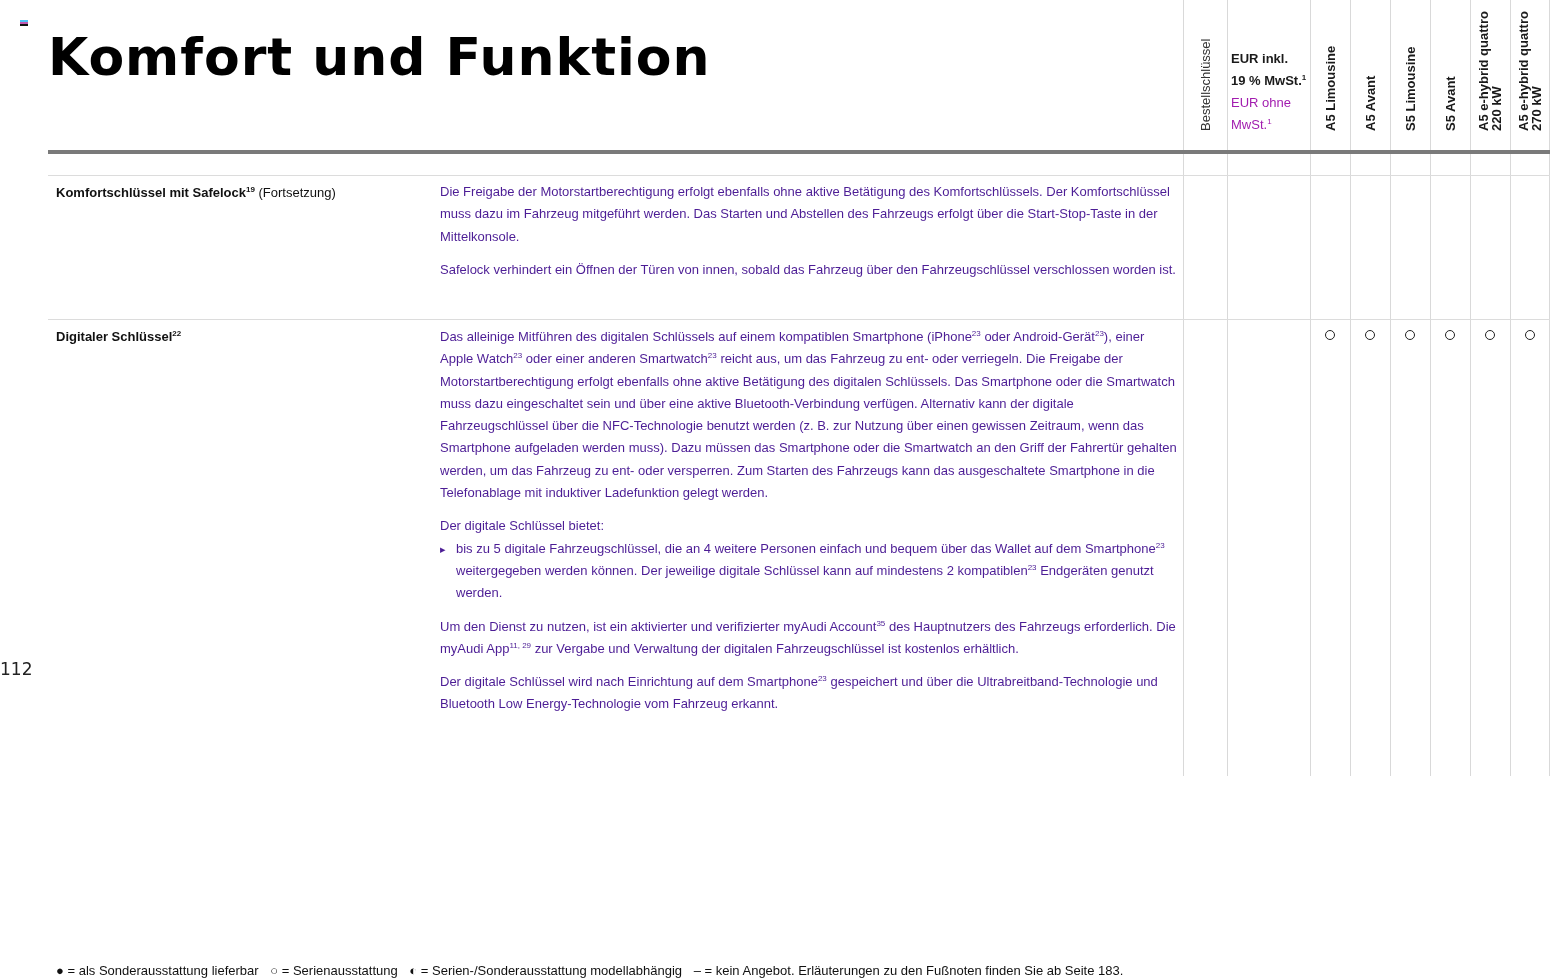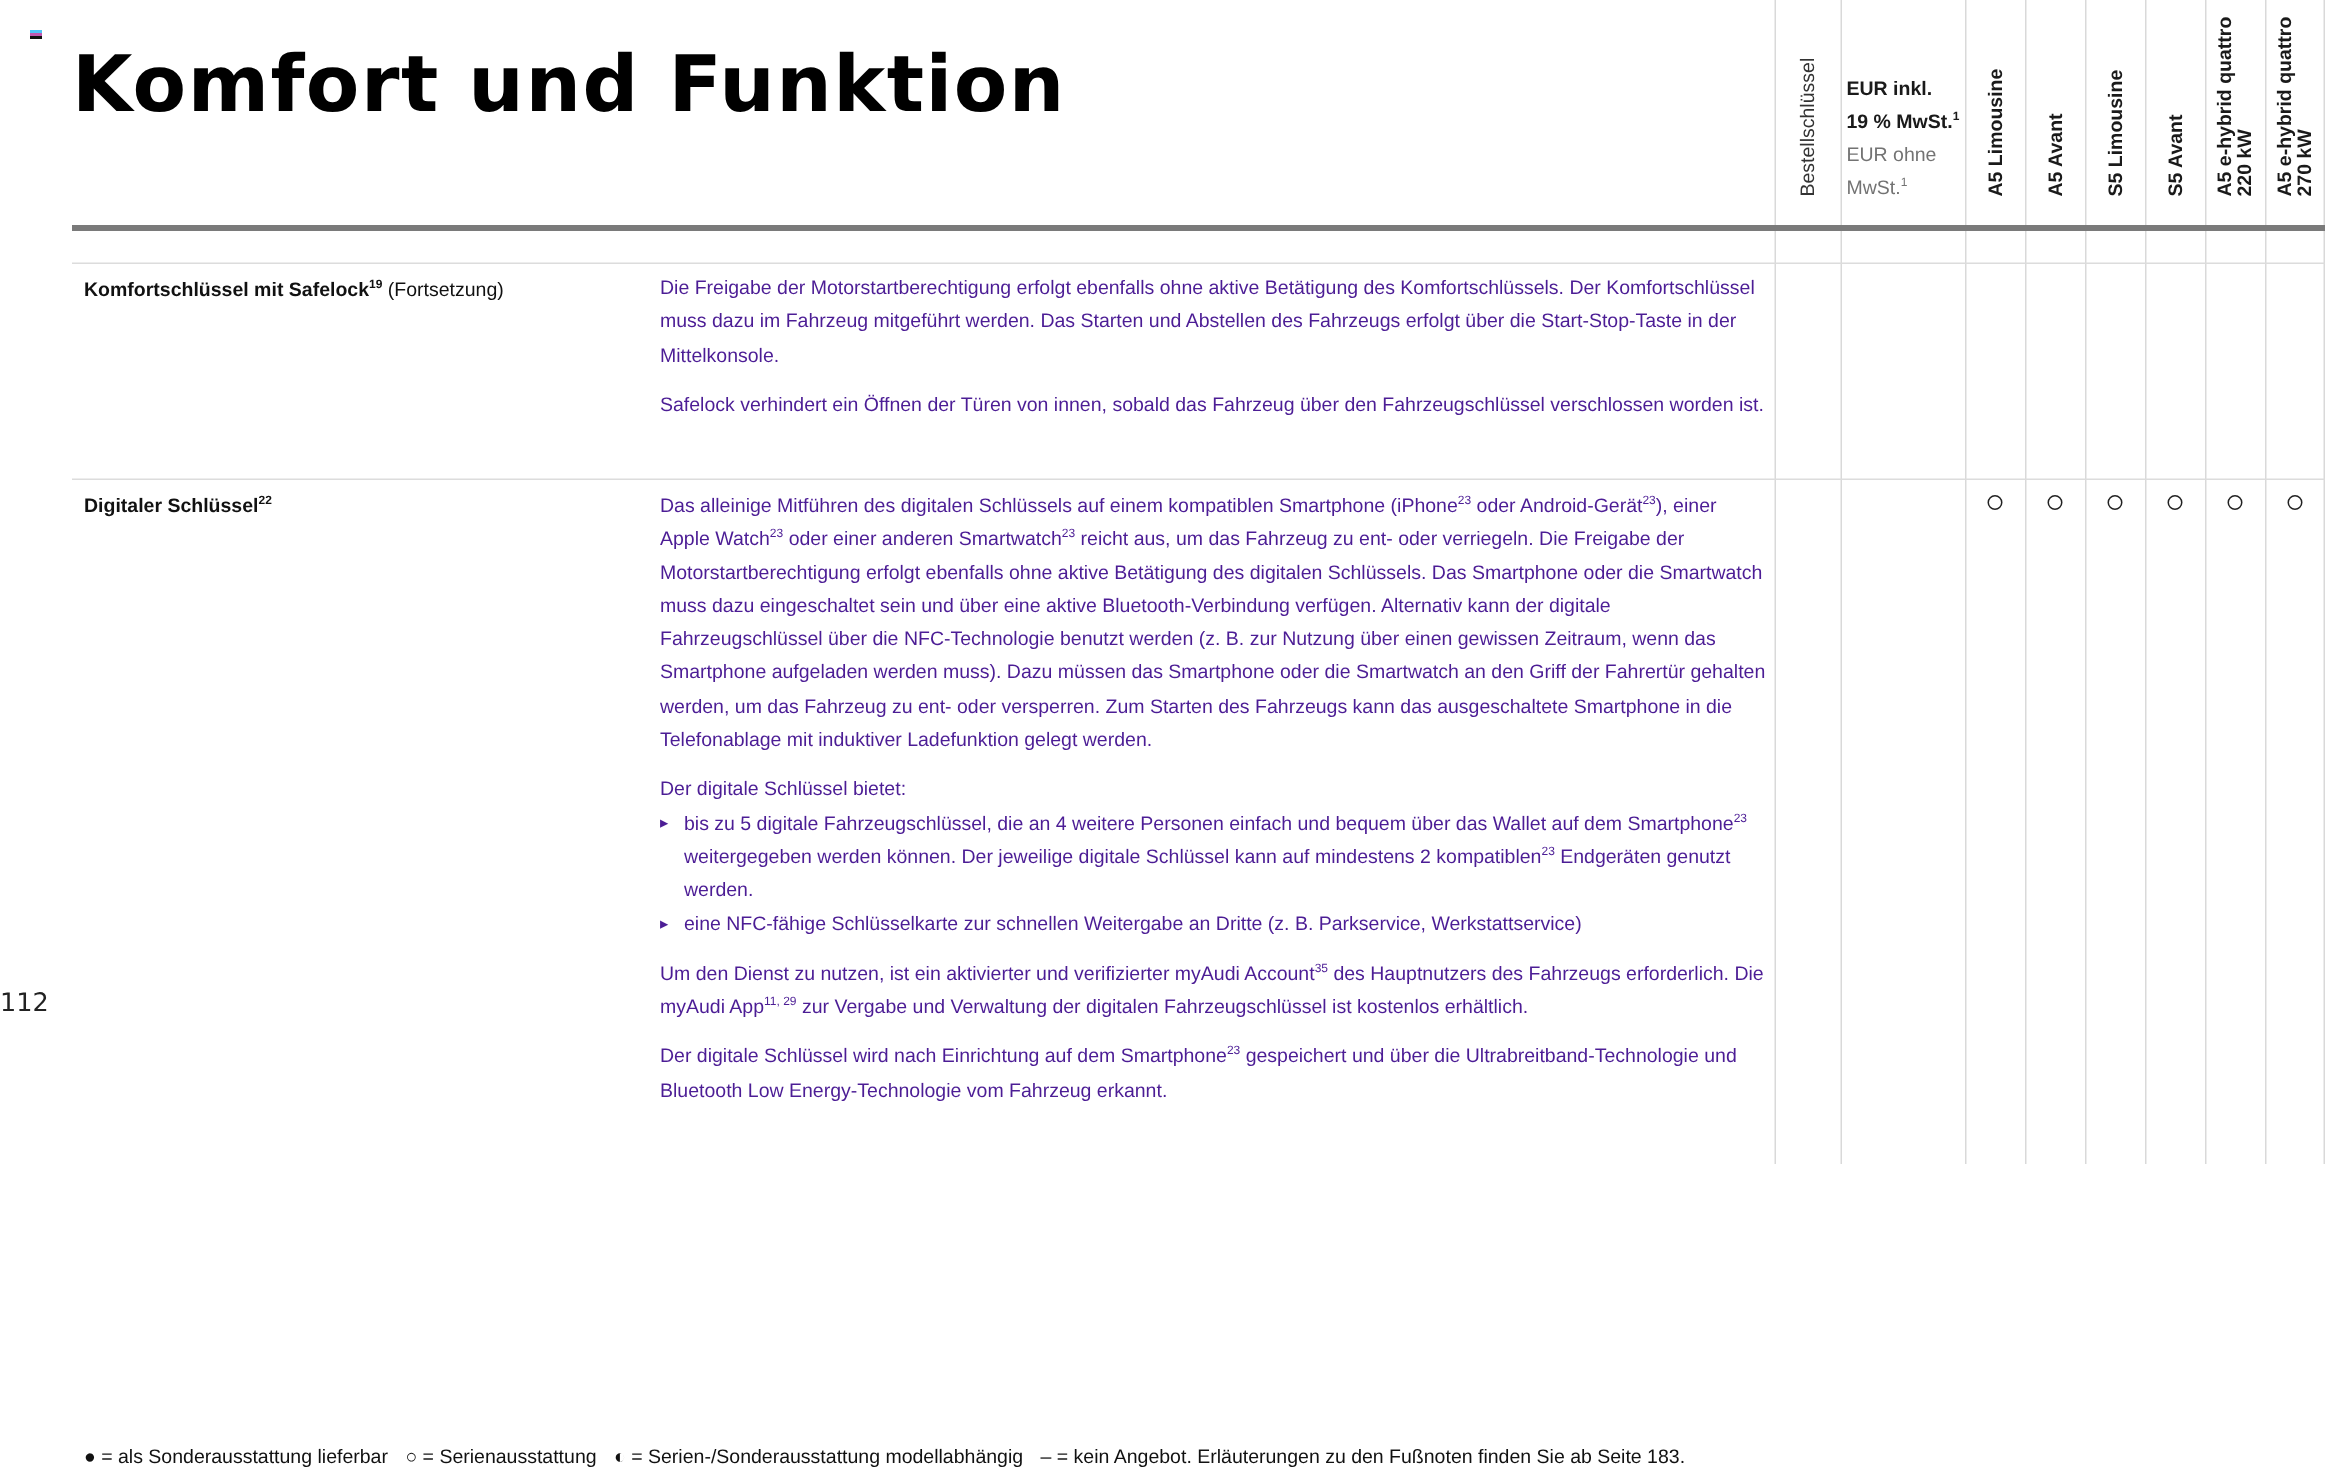--- a/index.html
+++ b/index.html
@@ -16,21 +16,21 @@
   .col-lines { position:absolute; top:0; left:0; width:1550px; height:776px; pointer-events:none; }
   .vline { position:absolute; top:0; width:1px; background:#d9d9d9; }
   .hdr-cell { position:absolute; top:0; height:150px; }
   .vtext { position:absolute; bottom:6px; left:50%; transform-origin:0 0;
            transform:rotate(-90deg) translateY(-50%); white-space:nowrap;
            font-size:13px; line-height:13px; }
   .vtext.bold { font-weight:bold; }
   .vtext.reg { font-weight:normal; color:#333; }
   .price-hdr { position:absolute; left:1231px; top:48px; font-size:13px; line-height:22px; }
   .price-hdr .b { font-weight:bold; }
-  .price-hdr .n { color:#737373; }
+  .price-hdr .n { color:#a21caf; }
   sup { font-size:8px; vertical-align:super; line-height:0; }
   .thick-rule { position:absolute; left:48px; top:150px; width:1502px; height:4px; background:#7a7a7a; }
   .row-line { position:absolute; left:48px; width:1502px; height:1px; background:#dcdcdc; }
   .row-label { position:absolute; left:56px; font-size:13px; line-height:20px; color:#111; }
   .row-label .b { font-weight:bold; }
   .desc { position:absolute; left:440px; width:738px; font-size:13px; line-height:22.3px; color:#4c1d95; }
   .desc p { margin:0 0 11px 0; }
   .desc ul { list-style:none; margin:0 0 11px 0; padding:0; }
   .desc li { position:relative; padding-left:16px; }
   .desc li::before { content:"\25B8"; position:absolute; left:0; top:0; font-size:11px; }
@@ -108,21 +108,20 @@
 </div>
 
 <div class="row-label" style="top:327px">
   <span class="b">Digitaler Schlüssel</span><sup style="font-weight:bold">22</sup>
 </div>
 <div class="desc" style="top:326px">
   <p><span>Das alleinige Mitführen des digitalen Schlüssels auf einem kompatiblen Smartphone (iPhone</span><sup>23</sup><span> oder Android-Gerät</span><sup>23</sup><span>), einer Apple Watch</span><sup>23</sup><span> oder einer anderen Smartwatch</span><sup>23</sup><span> reicht aus, um das Fahrzeug zu ent- oder verriegeln. Die Freigabe der Motorstartberechtigung erfolgt ebenfalls ohne aktive Betätigung des digitalen Schlüssels. Das Smartphone oder die Smartwatch muss dazu eingeschaltet sein und über eine aktive Bluetooth-Verbindung verfügen. Alternativ kann der digitale Fahrzeugschlüssel über die NFC-Technologie benutzt werden (z. B. zur Nutzung über einen gewissen Zeitraum, wenn das Smartphone aufgeladen werden muss). Dazu müssen das Smartphone oder die Smartwatch an den Griff der Fahrertür gehalten werden, um das Fahrzeug zu ent- oder versperren. Zum Starten des Fahrzeugs kann das ausgeschaltete Smartphone in die Telefonablage mit induktiver Ladefunktion gelegt werden.</span></p>
   <p style="margin-bottom:0">Der digitale Schlüssel bietet:</p>
   <ul>
     <li><span>bis zu 5 digitale Fahrzeugschlüssel, die an 4 weitere Personen einfach und bequem über das Wallet auf dem Smartphone</span><sup>23</sup><span> weitergegeben werden können. Der jeweilige digitale Schlüssel kann auf mindestens 2 kompatiblen</span><sup>23</sup><span> Endgeräten genutzt werden.</span></li>
-    <li>eine NFC-fähige Schlüsselkarte zur schnellen Weitergabe an Dritte (z. B. Parkservice, Werkstattservice)</li>
   </ul>
   <p><span>Um den Dienst zu nutzen, ist ein aktivierter und verifizierter myAudi Account</span><sup>35</sup><span> des Hauptnutzers des Fahrzeugs erforderlich. Die myAudi App</span><sup>11, 29</sup><span> zur Vergabe und Verwaltung der digitalen Fahrzeugschlüssel ist kostenlos erhältlich.</span></p>
   <p><span>Der digitale Schlüssel wird nach Einrichtung auf dem Smartphone</span><sup>23</sup><span> gespeichert und über die Ultrabreitband-Technologie und Bluetooth Low Energy-Technologie vom Fahrzeug erkannt.</span></p>
 </div>
 
 <div class="mark" style="left:1325px"></div>
 <div class="mark" style="left:1365px"></div>
 <div class="mark" style="left:1405px"></div>
 <div class="mark" style="left:1445px"></div>
 <div class="mark" style="left:1485px"></div>

